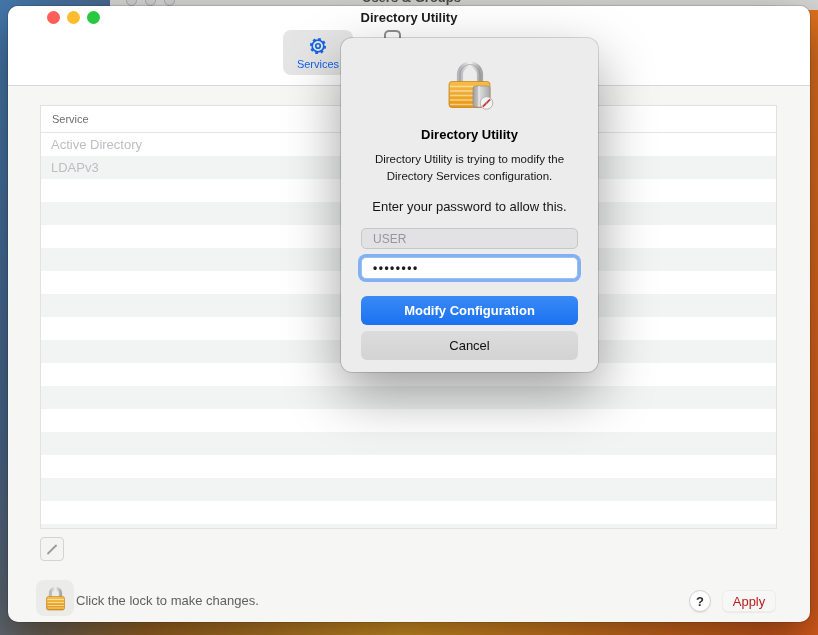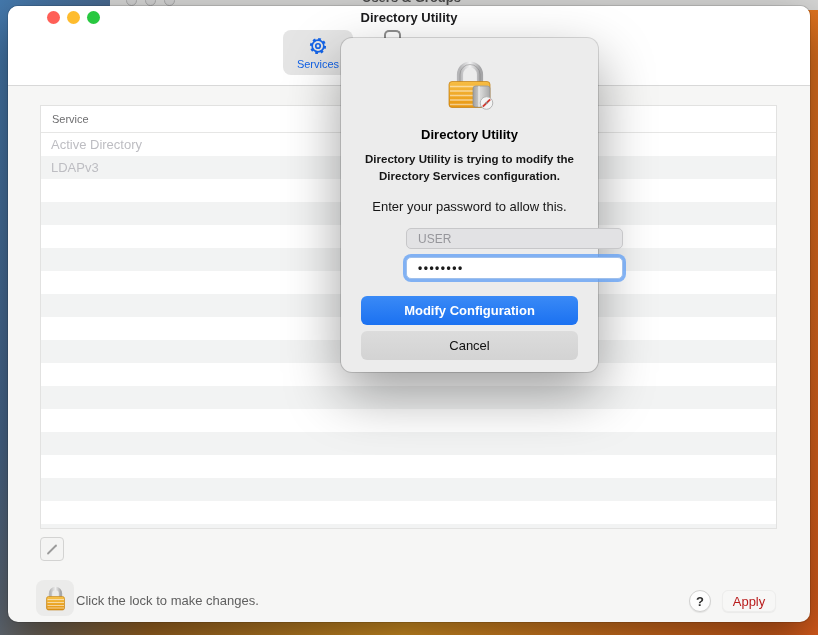--- a/index.html
+++ b/index.html
@@ -66,23 +66,23 @@
     background:#f7f7f6; border:1px solid #ededec; box-shadow:0 1px 1px rgba(0,0,0,.05);
     display:flex; align-items:center; justify-content:center; font-size:13px; color:#b91c1c; }
 
   
   .dialog { position:absolute; left:341px; top:38px; width:257px; height:334px;
     background:#ececec; border-radius:11px;
     box-shadow:0 22px 55px rgba(0,0,0,.38), 0 0 0 1px rgba(0,0,0,.14);
     text-align:center; }
   .dialog .big-lock { margin-top:19px; }
   .dlg-title { margin-top:13px; font-size:13px; font-weight:bold; color:#000; }
-  .dlg-msg { margin:9px auto 0; width:212px; font-size:11.5px; line-height:1.45; color:#161616;font-weight:bold; }
+  .dlg-msg { margin:9px auto 0; width:212px; font-size:11.5px; line-height:1.45; color:#161616; }
   .dlg-prompt { margin:15px auto 0; font-size:13px; color:#161616; }
-  .field { position:absolute; left:20px; width:217px; display:flex; align-items:center;margin-left:45px; }
+  .field { position:absolute; left:20px; width:217px; display:flex; align-items:center; }
   .user-field { top:190px; height:21px; background:#e2e2e4; border:1px solid #c7c7c9;
     border-radius:5px; font-size:12px; color:#96969b; padding-left:11px; }
   .pwd-field { top:219px; height:22px; background:#ffffff; border:1px solid #9fc0ec;
     border-radius:5px; box-shadow:0 0 0 3px rgba(94,158,245,.75);
     font-size:12px; font-weight:bold; letter-spacing:1.5px; color:#1b1b1b; padding-left:11px; }
   .btn { position:absolute; left:20px; width:217px; height:29px; border-radius:6px;
     display:flex; align-items:center; justify-content:center; font-size:13px; cursor:default; }
   .btn-primary { top:258px; background:linear-gradient(180deg,#3a8af6,#1b71f1); color:#fff; font-weight:bold; }
   .btn-cancel { top:293px; background:linear-gradient(180deg,#dcdcdc,#d3d3d3); color:#111; }
 </style>

